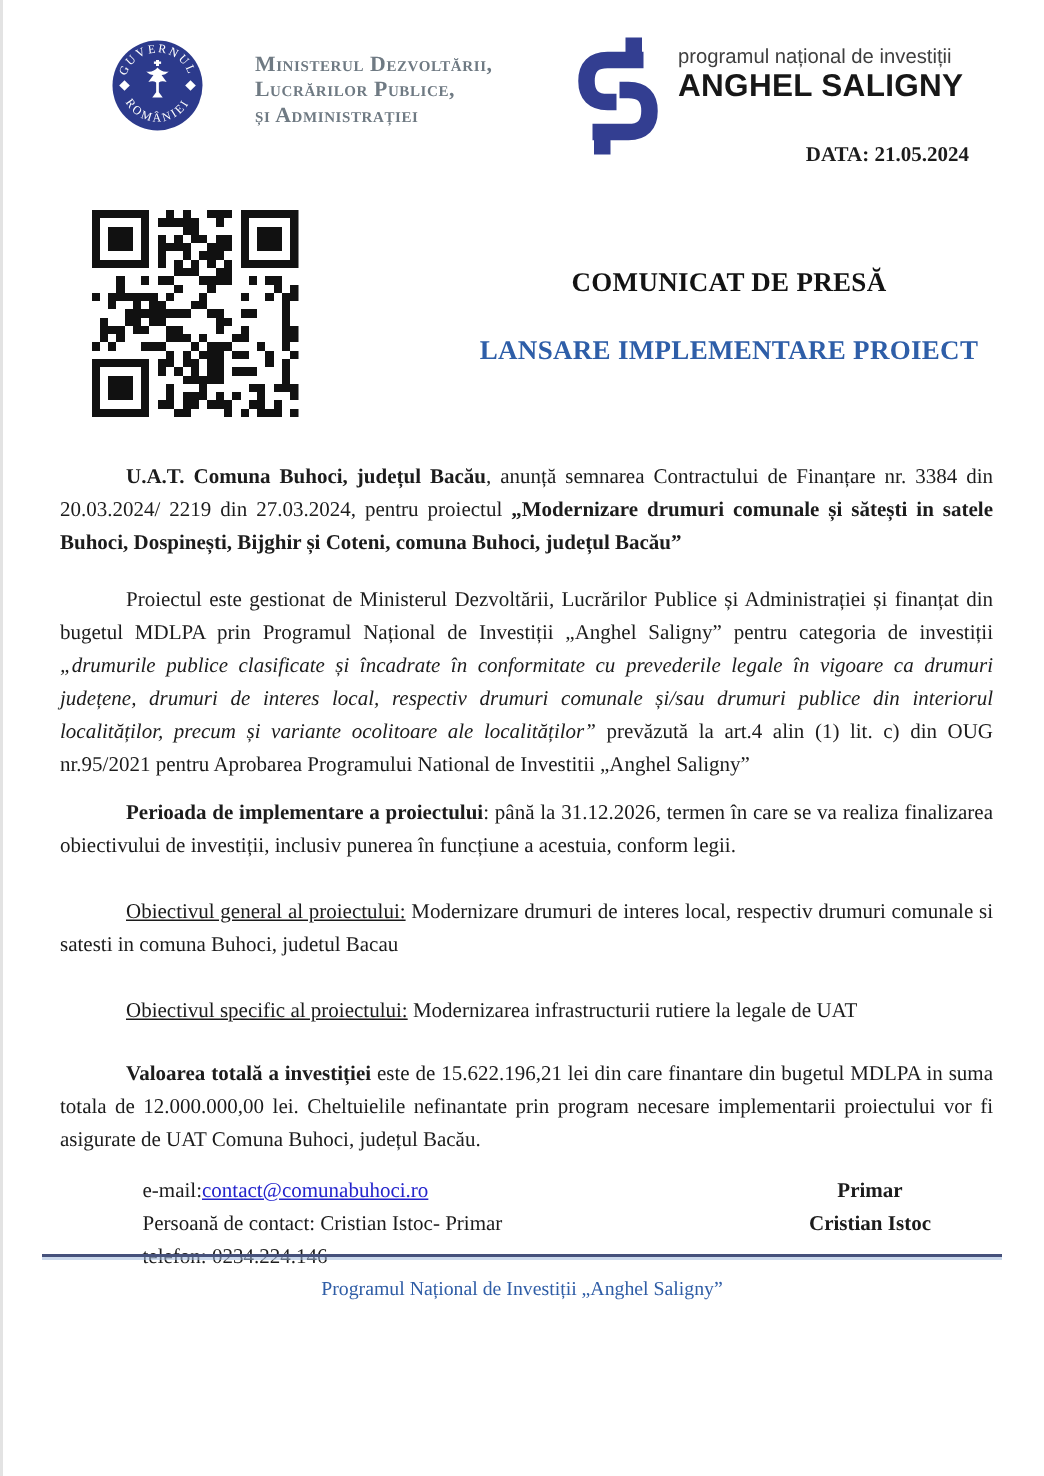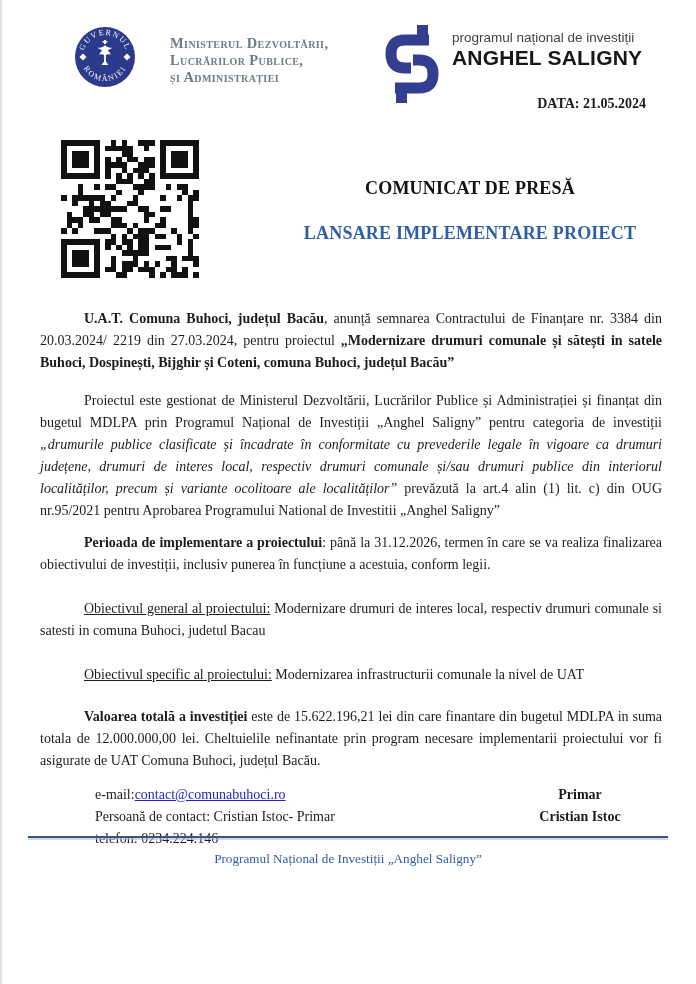--- a/index.html
+++ b/index.html
@@ -15,21 +15,21 @@
             color:#6f7a83;letter-spacing:.4px;font-weight:600;}
   .saligny-logo{position:absolute;left:384px;top:24px;width:56px;height:80px;}
   .program{position:absolute;left:452px;top:30px;width:220px;
            font-family:"Liberation Sans","DejaVu Sans",sans-serif;}
   .program .l1{font-size:13.5px;color:#3f3f3f;line-height:15px;}
   .program .l2{font-size:21px;font-weight:bold;color:#171717;line-height:25px;letter-spacing:.2px;}
   .date{position:absolute;right:50px;top:96px;font-weight:bold;font-size:14px;}
 
   
   .qr{position:absolute;left:61px;top:140px;width:138px;height:138px;}
-  .title-wrap{position:absolute;left:272px;top:178px;width:396px;text-align:center;}
+  .title-wrap{position:absolute;left:288px;top:178px;width:396px;text-align:center;}
   .title-main{font-size:18px;font-weight:bold;letter-spacing:.2px;color:#131313;}
   .title-sub{margin-top:24px;font-size:18px;font-weight:bold;letter-spacing:.2px;color:#2e5ea8;}
 
   
   .col{position:absolute;left:40px;top:308px;width:622px;
        font-size:14px;line-height:22px;text-align:justify;}
   .col p{margin:0;text-indent:44px;}
   .p1{margin-bottom:16px !important;}
   .p2{margin-bottom:10px !important;}
   .p3{margin-bottom:22px !important;}
@@ -409,21 +409,21 @@
 
 <div class="col">
   <p class="p1"><span class="b">U.A.T. Comuna Buhoci, județul Bacău</span><span>, anunță semnarea Contractului de Finanțare nr. 3384 din 20.03.2024/ 2219 din 27.03.2024, pentru proiectul </span><span class="b">„Modernizare drumuri comunale și sătești in satele Buhoci, Dospinești, Bijghir și Coteni, comuna Buhoci, județul Bacău”</span></p>
 
   <p class="p2"><span>Proiectul este gestionat de Ministerul Dezvoltării, Lucrărilor Publice și Administrației și finanțat din bugetul MDLPA prin Programul Național de Investiții „Anghel Saligny” pentru categoria de investiții </span><span class="i">„drumurile publice clasificate și încadrate în conformitate cu prevederile legale în vigoare ca drumuri județene, drumuri de interes local, respectiv drumuri comunale și/sau drumuri publice din interiorul localităților, precum și variante ocolitoare ale localităților”</span><span> prevăzută la art.4 alin (1) lit. c) din OUG nr.95/2021 pentru Aprobarea Programului National de Investitii „Anghel Saligny”</span></p>
 
   <p class="p3"><span class="b">Perioada de implementare a proiectului</span><span>: până la 31.12.2026, termen în care se va realiza finalizarea obiectivului de investiții, inclusiv punerea în funcțiune a acestuia, conform legii.</span></p>
 
   <p class="p4"><span class="u">Obiectivul general al proiectului:</span><span> Modernizare drumuri de interes local, respectiv drumuri comunale si satesti in comuna Buhoci, judetul Bacau</span></p>
 
-  <p class="p5"><span class="u">Obiectivul specific al proiectului:</span><span> Modernizarea infrastructurii comunale la nivel de UAT</span></p>
+  <p class="p5"><span class="u">Obiectivul specific al proiectului:</span><span> Modernizarea infrastructurii rutiere la legale de UAT</span></p>
 
   <p class="p6"><span class="b">Valoarea totală a investiției</span><span> este de 15.622.196,21 lei din care finantare din bugetul MDLPA in suma totala de 12.000.000,00 lei. Cheltuielile nefinantate prin program necesare implementarii proiectului vor fi asigurate de UAT Comuna Buhoci, județul Bacău.</span></p>
 
   <div class="contact">
     <div class="left">
       <div><span>e-mail:</span><a href="#">contact@comunabuhoci.ro</a></div>
       <div>Persoană de contact: Cristian Istoc- Primar</div>
       <div>telefon: 0234.224.146</div>
     </div>
     <div class="sign">

